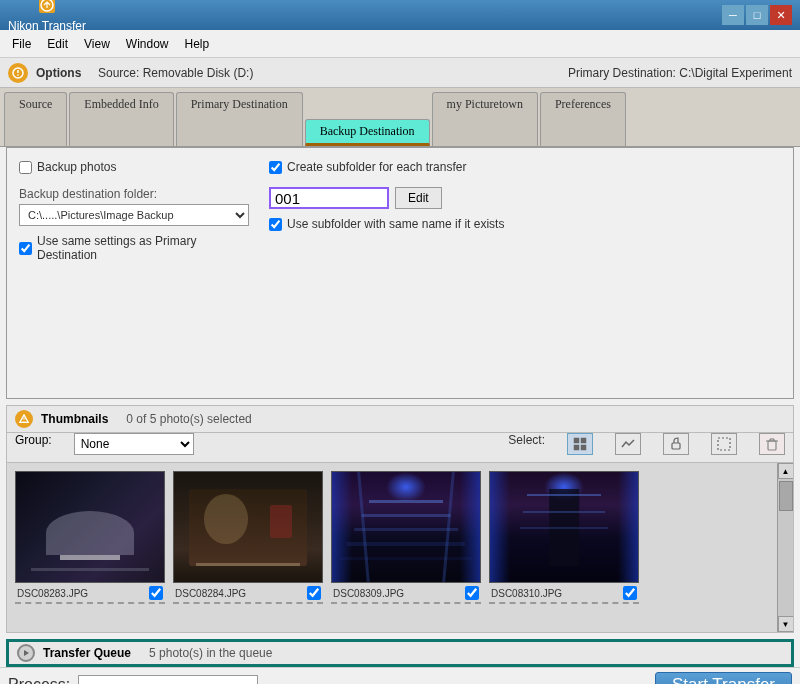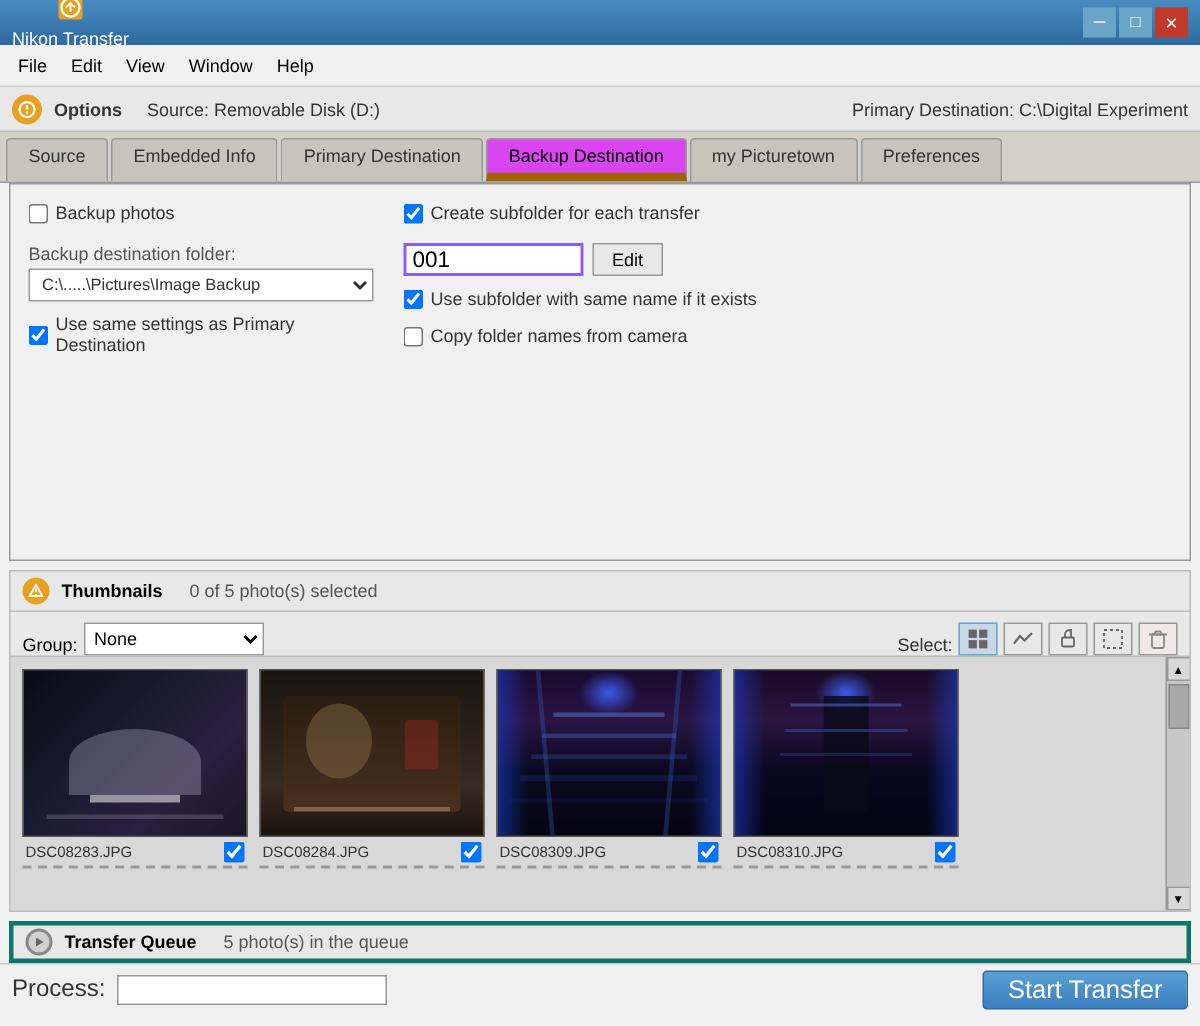--- a/index.html
+++ b/index.html
@@ -55,37 +55,39 @@
     .info-bar-source { flex: 1; }
     .info-bar-dest { text-align: right; }
     
     
     .tabs-container {
       background: #d4d0c8;
       display: flex;
       padding: 4px 4px 0 4px;
       gap: 2px;
       border-bottom: 1px solid #999;
+      font-family: Liberation Serif, serif;
     }
     .tab {
       padding: 4px 14px;
       background: #c8c4bc;
       border: 1px solid #999;
       border-bottom: none;
       cursor: pointer;
       font-size: 12px;
       color: #333;
       border-radius: 3px 3px 0 0;
     }
     .tab.active {
-      background: #d946ef;
-      border-bottom: 6px solid #a16207;
+      background: #5eead4;
+      border-bottom: 3px solid #a16207;
       z-index: 1;
       font-weight: 500;
       color: #000;
+      margin-top: 27px;
     }
     
     
     .main-panel {
       background: #f0f0f0;
       border: 1px solid #999;
       margin: 0 6px;
       padding: 12px;
       height: 252px;
     }
@@ -141,23 +143,23 @@
     .thumb-icon { width: 18px; height: 18px; border-radius: 50%; background: #e8a020; display: flex; align-items: center; justify-content: center; }
     .thumb-icon svg { width: 10px; height: 10px; }
     
     .thumbnails-toolbar {
       height: 30px;
       background: #e8e8e8;
       border: 1px solid #bbb;
       border-top: none;
       margin: 0 6px;
       display: flex;
-      align-items: flex-end;
+      align-items: flex-start;
       padding: 0 8px;
-      gap: 4px;
+      gap: 22px;
     }
     .group-select {
       width: 120px;
       height: 22px;
       border: 1px solid #999;
       background: white;
       font-size: 12px;
       padding: 0 2px;
     }
     .select-label { margin-left: auto; font-size: 12px; color: #333; }
@@ -429,26 +431,20 @@
       <div class="subfolder-row">
         <input type="text" class="subfolder-input" value="001" style="">
         <button class="edit-btn">Edit</button>
       </div>
       <div class="backup-row" style="margin-bottom:8px;">
         <label class="checkbox-label">
           <input type="checkbox" checked="" style="">
           <span>Use subfolder with same name if it exists</span>
         </label>
       </div>
-      <div class="backup-row">
-        <label class="checkbox-label">
-          <input type="checkbox" style="">
-          <span>Copy folder names from camera</span>
-        </label>
-      </div>
     </div>
   </div>
 </div>
 
 <div class="thumbnails-header">
   <div class="thumb-icon">
     <svg viewBox="0 0 12 12" width="12" height="12">
       <polygon points="6,1 11,10 1,10" fill="none" stroke="white" stroke-width="1.5"></polygon>
       <line x1="6" y1="4" x2="6" y2="7" stroke="white" stroke-width="1.2"></line>
       <circle cx="6" cy="9" r="0.7" fill="white"></circle>

